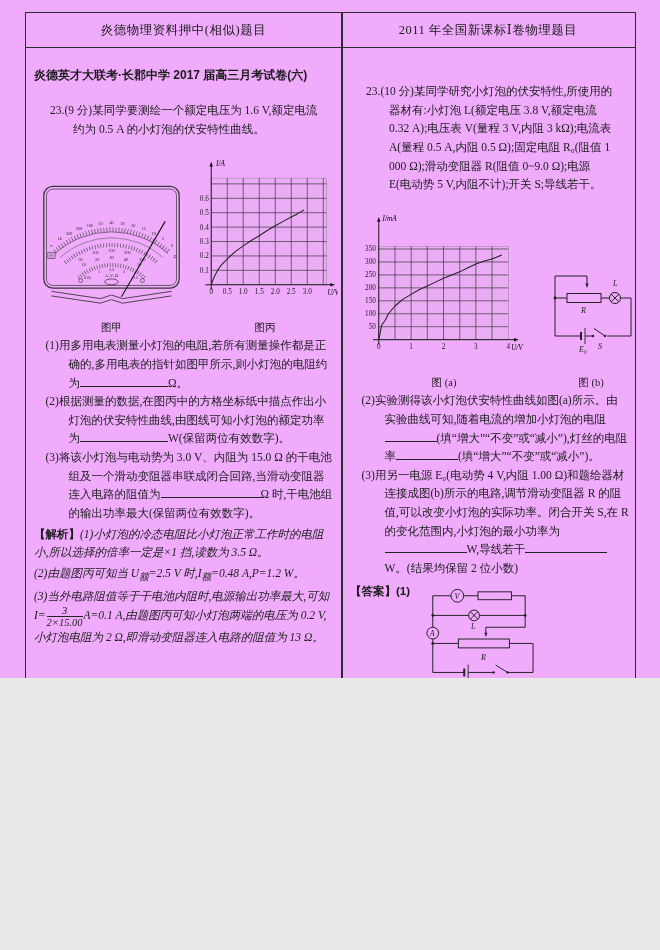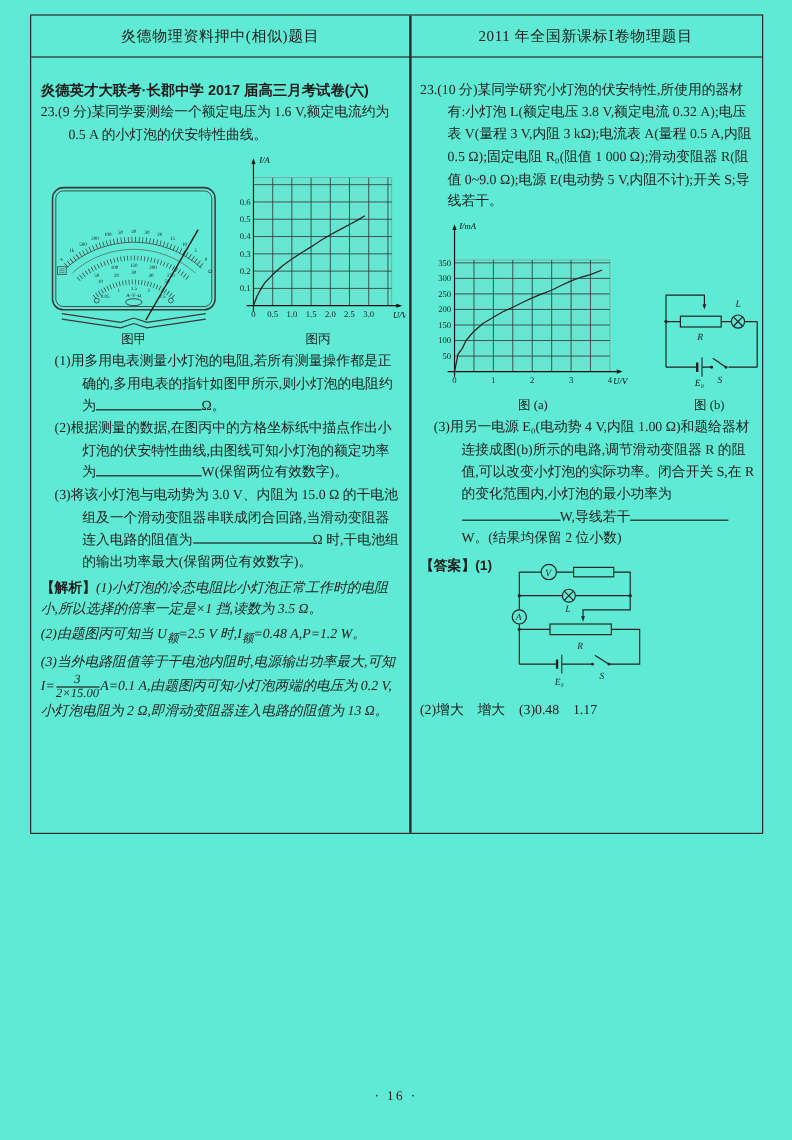--- a/index.html
+++ b/index.html
@@ -1,35 +1,35 @@
 <!DOCTYPE html>
 <html><head>
 <meta charset="utf-8">
 <style>
   html,body{margin:0;padding:0;background:#e8e8e8;}
-  .sheet{position:relative;width:660px;height:950px;background:#5eead4;overflow:hidden;
+  .sheet{position:relative;width:660px;height:678px;background:#f0abfc;overflow:hidden;
          font-family:"Liberation Serif","DejaVu Serif",serif;color:#1c1c1c;}
   .paper-table{position:absolute;left:25px;top:12px;width:611px;height:683px;
                border:1.5px solid #2b2b2b;box-sizing:border-box;}
   .col-divider{position:absolute;left:315px;top:0;bottom:0;width:1.5px;background:#2b2b2b;}
   .header-row{display:flex;height:34px;border-bottom:1.5px solid #2b2b2b;}
   .header-cell{display:flex;align-items:center;justify-content:center;font-size:12.5px;letter-spacing:.5px;}
   .header-cell.hl{width:315px;}
   .header-cell.hr{flex:1;}
   .col{position:absolute;top:48px;box-sizing:border-box;font-size:11.5px;line-height:1.62;}
   .col-left{left:0;width:315px;padding:5px 7px 0 8px;}
   .col-right{left:317px;right:0;padding:5px 6px 0 7px;}
   .exam-title{font-weight:bold;font-size:12px;font-family:"Liberation Sans","DejaVu Sans",sans-serif;}
-  p.hang{margin:0;padding-left:2em;text-indent:-2em;}
+  p.hang{margin:16px;padding-left:2em;text-indent:-2em;}
   p.item{margin:0 0 0 1em;padding-left:2em;text-indent:-2em;}
   .blank{display:inline-block;border-bottom:1px solid #222;height:10px;vertical-align:baseline;}
   .w90{width:88px}.w100{width:100px}.w55{width:52px}.w65{width:62px}.w85{width:82px}
   .figrow{display:flex;align-items:flex-end;gap:3px;margin:2px 0 2px 0;}
   .figblock{display:flex;flex-direction:column;align-items:center;}
-  .figcap{font-size:10.5px;text-align:right;line-height:1.2;margin-top:3px;}
+  .figcap{font-size:10.5px;text-align:right;line-height:1.2;margin-top:17px;}
   .jiexi{margin:2px 0 0 0;font-style:italic;}
   .jiexi .tag{font-style:normal;font-weight:bold;font-family:Liberation Sans, sans-serif;}
   .frac{display:inline-flex;flex-direction:column;align-items:center;vertical-align:middle;
         line-height:1.05;font-size:10.5px;margin:0 1px;}
   .frac .bar{width:100%;border-top:1px solid #222;height:0;}
   .ansrow{display:flex;align-items:flex-start;gap:2px;margin-top:4px;}
   .anslabel{font-weight:bold;white-space:nowrap;font-family:"Liberation Sans","DejaVu Sans",sans-serif;}
   .ansline{margin:4px 0 0 0;}
   .pagenum{position:absolute;left:0;right:0;top:908px;text-align:center;font-size:11px;letter-spacing:2px;}
   svg text{font-family:"Liberation Serif","DejaVu Serif",serif;}
@@ -248,20 +248,23 @@
               <text x="72" y="28">L</text>
               <text x="40" y="55">R</text>
               <text x="38" y="94">E₀</text>
               <text x="57" y="91">S</text>
             </g>
           </svg>
           <div class="figcap">图 (b)</div>
         </div>
       </div>
 
+      <p class="item">
+        <span>(2)实验测得该小灯泡伏安特性曲线如图(a)所示。由实验曲线可知,随着电流的增加小灯泡的电阻</span><span class="blank w55"></span><span>(填“增大”“不变”或“减小”),灯丝的电阻率</span><span class="blank w65"></span><span>(填“增大”“不变”或“减小”)。</span>
+      </p>
       <p class="item">
         <span>(3)用另一电源 E₀(电动势 4 V,内阻 1.00 Ω)和题给器材连接成图(b)所示的电路,调节滑动变阻器 R 的阻值,可以改变小灯泡的实际功率。闭合开关 S,在 R 的变化范围内,小灯泡的最小功率为</span><span class="blank w85"></span><span>W,导线若干</span><span class="blank w85"></span><span>W。(结果均保留 2 位小数)</span>
       </p>
 
       <div class="ansrow">
         <span class="anslabel">【答案】(1)</span>
         <svg width="132" height="116" viewBox="0 0 132 118">
           <g stroke="#222" stroke-width="1" fill="none">
             <path d="M20,14 L38.5,14 M51.5,14 L66,14 M100,14 L114,14 L114,34"></path>
             <circle cx="45" cy="14" r="6.5"></circle>

